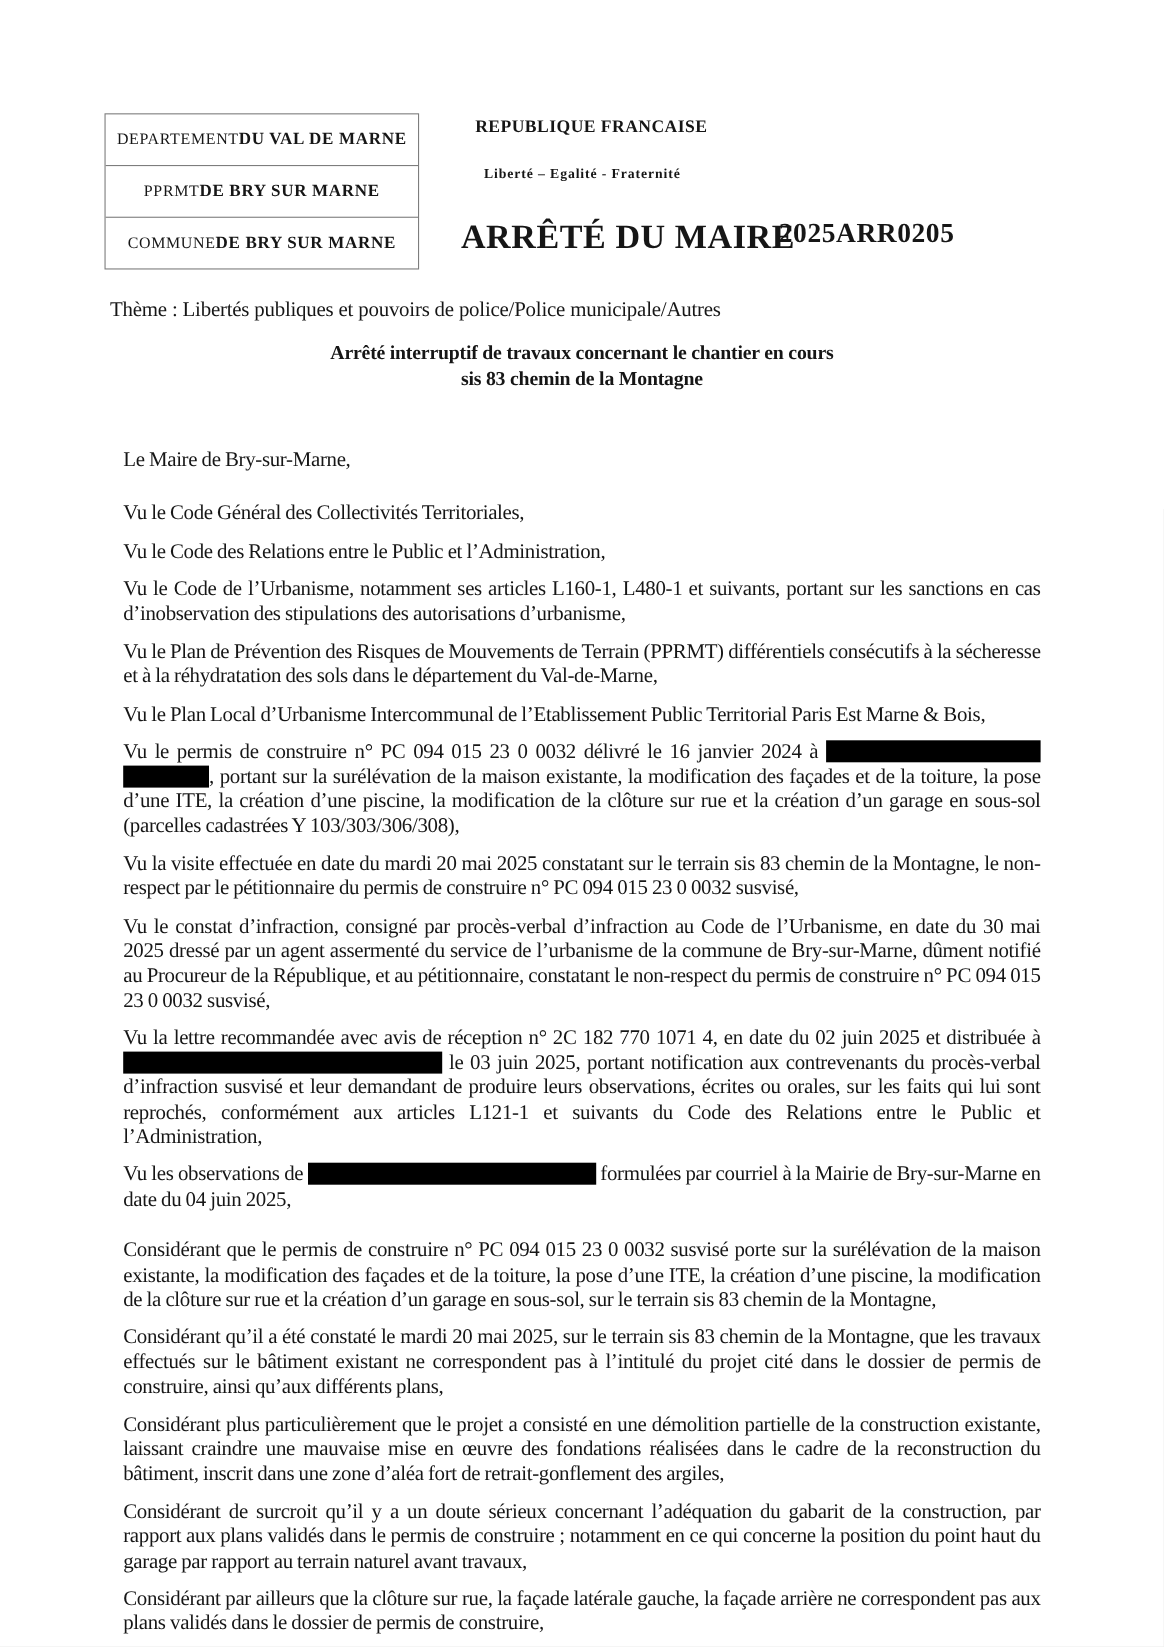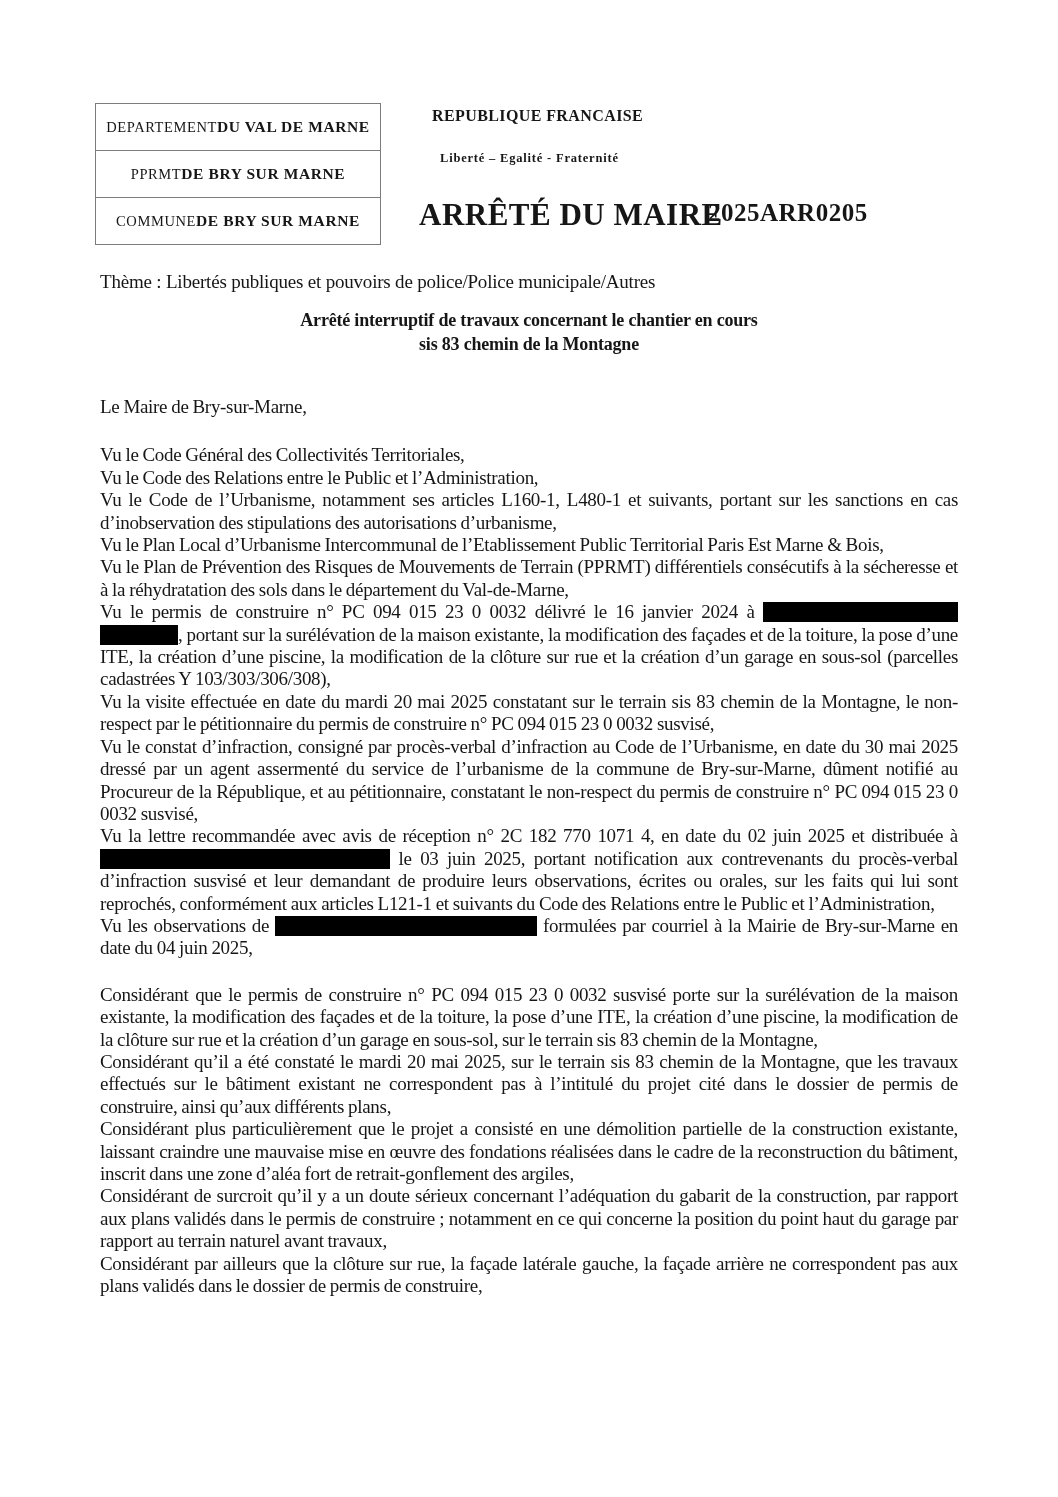--- a/index.html
+++ b/index.html
@@ -55,21 +55,21 @@
     text-align:center; font-weight:bold;
     font-size:18px; line-height:23.5px; letter-spacing:-0.2px;
   }
   
   .docbody {
     position:absolute; left:100px; top:396px; width:858px;
     font-size:19px; line-height:22.4px;
     letter-spacing:-0.3px; word-spacing:-0.5px;
     text-align:justify;
   }
-  .docbody p { margin:0; }
+  .docbody p { margin:12px; }
   .salutation { margin-bottom:26px !important; }
   .gap { margin-top:24px; }
   .redact {
     display:inline-block;
     height:20px;
     background:#000;
     vertical-align:-4px;
   }
 </style>
 </head>
@@ -103,22 +103,22 @@
     <div>Arrêté interruptif de travaux concernant le chantier en cours</div>
     <div>sis 83 chemin de la Montagne</div>
   </div>
 
   <div class="docbody">
     <p class="salutation">Le Maire de Bry-sur-Marne,</p>
     <div id="vu-clauses">
         <p>Vu le Code Général des Collectivités Territoriales,</p>
         <p>Vu le Code des Relations entre le Public et l’Administration,</p>
         <p>Vu le Code de l’Urbanisme, notamment ses articles L160-1, L480-1 et suivants, portant sur les sanctions en cas d’inobservation des stipulations des autorisations d’urbanisme,</p>
+        <p>Vu le Plan de Prévention des Risques de Mouvements de Terrain (PPRMT) différentiels consécutifs à la sécheresse et à la réhydratation des sols dans le département du Val-de-Marne,</p>
         <p>Vu le Plan Local d’Urbanisme Intercommunal de l’Etablissement Public Territorial Paris Est Marne &amp; Bois,</p>
-        <p>Vu le Plan de Prévention des Risques de Mouvements de Terrain (PPRMT) différentiels consécutifs à la sécheresse et à la réhydratation des sols dans le département du Val-de-Marne,</p>
         <p>Vu le permis de construire n° PC 094 015 23 0 0032 délivré le 16 janvier 2024 à <span class="redact" style="width: 195px;"></span> <span class="redact" style="width: 78px;"></span>, portant sur la surélévation de la maison existante, la modification des façades et de la toiture, la pose d’une ITE, la création d’une piscine, la modification de la clôture sur rue et la création d’un garage en sous-sol (parcelles cadastrées Y 103/303/306/308),</p>
         <p>Vu la visite effectuée en date du mardi 20 mai 2025 constatant sur le terrain sis 83 chemin de la Montagne, le non-respect par le pétitionnaire du permis de construire n° PC 094 015 23 0 0032 susvisé,</p>
         <p>Vu le constat d’infraction, consigné par procès-verbal d’infraction au Code de l’Urbanisme, en date du 30 mai 2025 dressé par un agent assermenté du service de l’urbanisme de la commune de Bry-sur-Marne, dûment notifié au Procureur de la République, et au pétitionnaire, constatant le non-respect du permis de construire n° PC 094 015 23 0 0032 susvisé,</p>
         <p>Vu la lettre recommandée avec avis de réception n° 2C 182 770 1071 4, en date du 02 juin 2025 et distribuée à <span class="redact" style="width: 290px;"></span> le 03 juin 2025, portant notification aux contrevenants du procès-verbal d’infraction susvisé et leur demandant de produire leurs observations, écrites ou orales, sur les faits qui lui sont reprochés, conformément aux articles L121-1 et suivants du Code des Relations entre le Public et l’Administration,</p>
         <p>Vu les observations de <span class="redact" style="width: 262px;"></span> formulées par courriel à la Mairie de Bry-sur-Marne en date du 04 juin 2025,</p>
       </div>
     <div id="considerant-clauses" class="gap">
         <p>Considérant que le permis de construire n° PC 094 015 23 0 0032 susvisé porte sur la surélévation de la maison existante, la modification des façades et de la toiture, la pose d’une ITE, la création d’une piscine, la modification de la clôture sur rue et la création d’un garage en sous-sol, sur le terrain sis 83 chemin de la Montagne,</p>
         <p>Considérant qu’il a été constaté le mardi 20 mai 2025, sur le terrain sis 83 chemin de la Montagne, que les travaux effectués sur le bâtiment existant ne correspondent pas à l’intitulé du projet cité dans le dossier de permis de construire, ainsi qu’aux différents plans,</p>
         <p>Considérant plus particulièrement que le projet a consisté en une démolition partielle de la construction existante, laissant craindre une mauvaise mise en œuvre des fondations réalisées dans le cadre de la reconstruction du bâtiment, inscrit dans une zone d’aléa fort de retrait-gonflement des argiles,</p>

